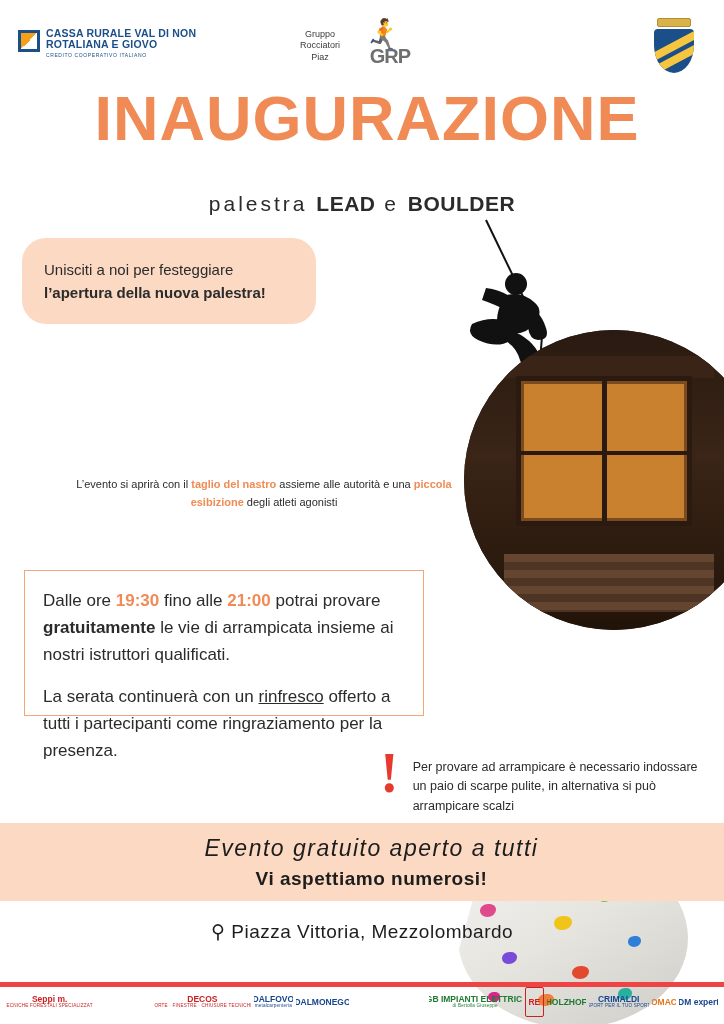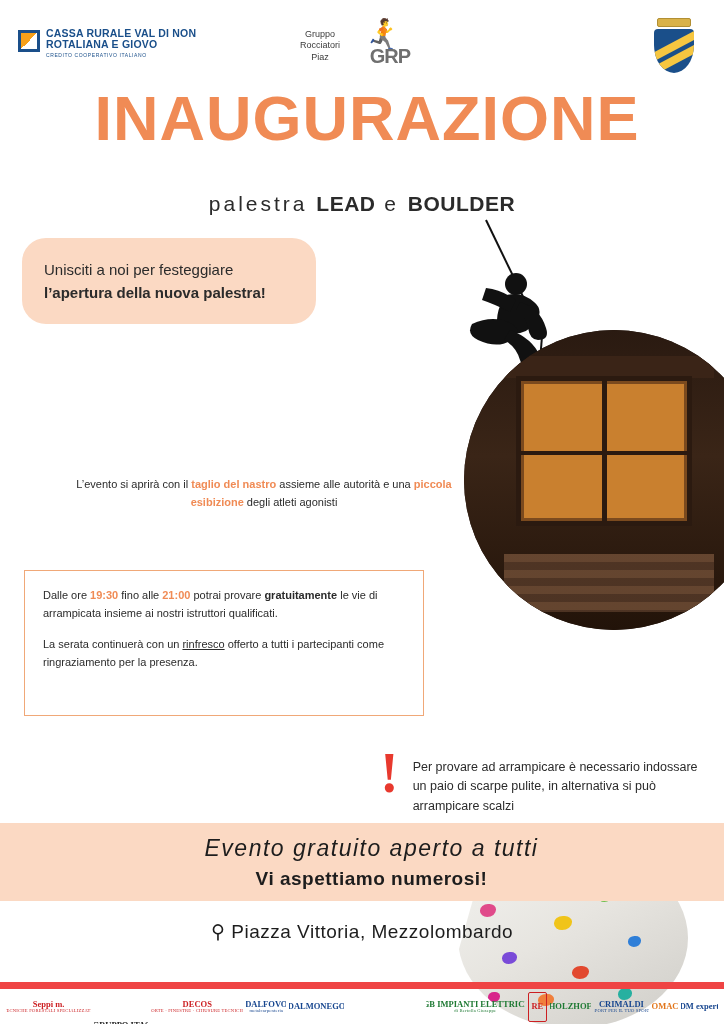--- a/index.html
+++ b/index.html
@@ -136,21 +136,21 @@
 
   
   .infobox {
     position: absolute; left: 24px; top: 570px;
     width: 400px; height: 146px;
     border: 1px solid #f0a878;
     padding: 16px 18px;
     display: flex; flex-direction: column; gap: 14px;
   }
   .infobox p {
-    font-size: 11px; line-height: 1.6; color: #2b2b2b;
+    font-size: 17px; line-height: 1.6; color: #2b2b2b;
   }
   .infobox .hl { color: #f08b55; font-weight: bold; }
   .infobox .bold { font-weight: bold; }
   .infobox .ul { text-decoration: underline; }
   .photo-circle {
     position: absolute; right: -40px; top: 330px;
     width: 300px; height: 300px; border-radius: 50%;
     overflow: hidden;
     background: #24170f;
   }
@@ -227,23 +227,23 @@
   .location {
     position: absolute; left: 0; top: 920px; width: 724px;
     display: flex; align-items: center; justify-content: center; gap: 6px;
     font-size: 19px; color: #1d1d1d; letter-spacing: .5px;
   }
   .pin { font-size: 19px; color: #1d1d1d; }
 
   
   .footer {
     position: absolute; left: 0; bottom: 0; width: 724px; height: 42px;
-    border-top: 7px solid #ef4444;
-    display: flex; align-items: center; justify-content: space-between;
-    padding: 0 6px; gap: 3px; font-family: Liberation Serif, serif;
+    border-top: 5px solid #ef4444;
+    display: flex; align-items: flex-start; justify-content: space-between;
+    padding: 0 6px; gap: 3px;
   }
   .fs {
     flex: 1 1 auto;
     height: 30px;
     display: flex; flex-direction: column; align-items: center; justify-content: center;
     font-size: 8.5px; font-weight: bold; text-align: center; line-height: 1.05;
     color: #333; overflow: hidden; white-space: nowrap;
   }
   .fs .sub { font-size: 4.6px; font-weight: normal; letter-spacing: .2px; }
   .fs.red   { color: #cc1f22; }

